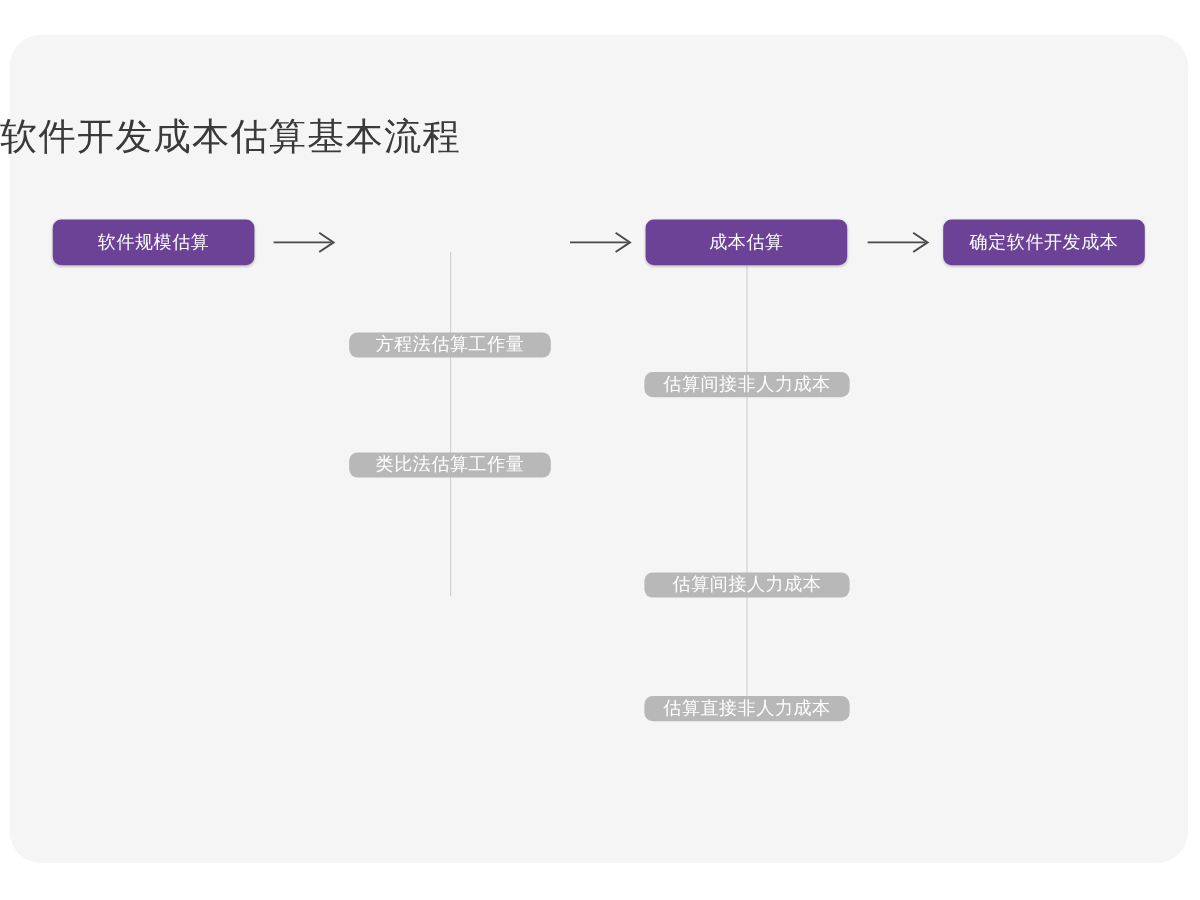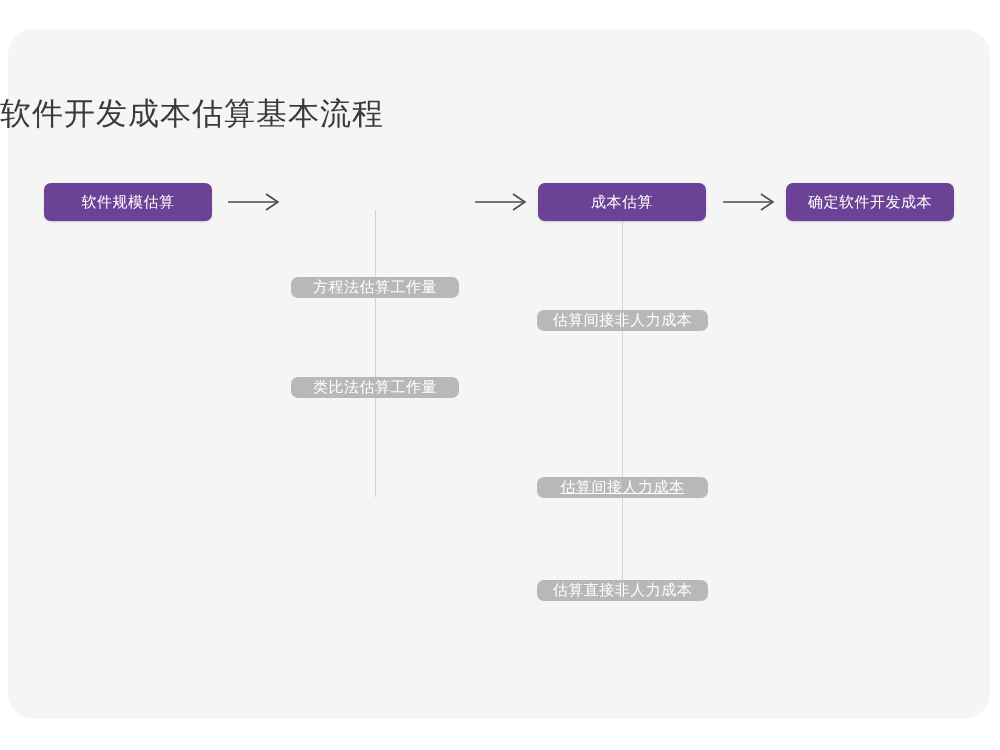--- a/index.html
+++ b/index.html
@@ -121,17 +121,17 @@
   </svg>
 
   <div class="node sub" style="left:291px; top:277px; width:168px;">方程法估算工作量</div>
 
   <div class="node sub" style="left:291px; top:377px; width:168px;">类比法估算工作量</div>
 
 
   <div class="node sub" style="left:537px; top:277px; width:171px;margin-top:33px;">估算间接非人力成本</div>
 
 
-  <div class="node sub" style="left:537px; top:477px; width:171px;text-decoration:underline;">估算间接人力成本</div>
+  <div class="node sub" style="left:537px; top:477px; width:171px;">估算间接人力成本</div>
 
   <div class="node sub" style="left:537px; top:580px; width:171px;">估算直接非人力成本</div>
 
 </div>
 
 </body></html>

